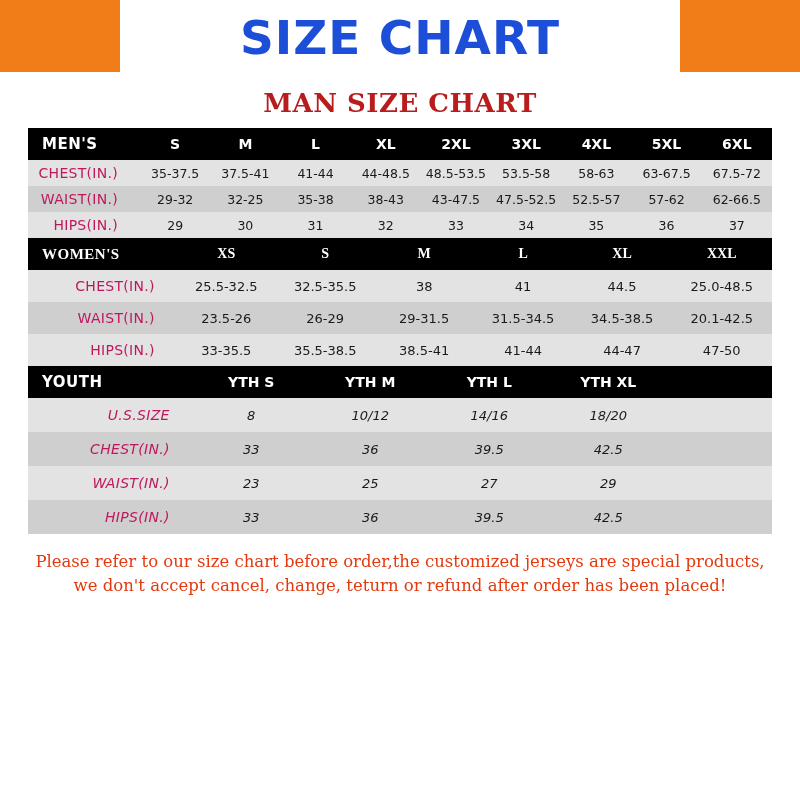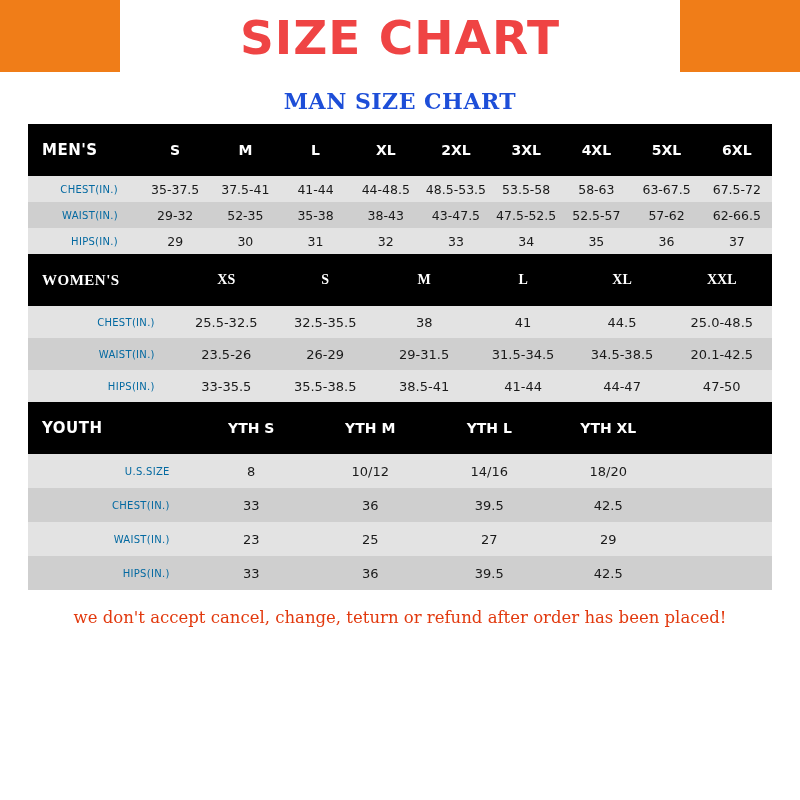--- a/index.html
+++ b/index.html
@@ -35,34 +35,34 @@
     background: #ffffff;
     display: flex;
     align-items: center;
     justify-content: center;
   }
   .banner-title {
     font-family: "DejaVu Sans", sans-serif;
     font-weight: bold;
     font-size: 47px;
     letter-spacing: 1px;
-    color: #ef4444;
+    color: #1d4ed8;
     line-height: 1;
     margin-top: 2px;
   }
   
   .section {
     padding: 0 28px;
   }
   .section-title {
     text-align: center;
     font-family: "DejaVu Serif", serif;
     font-weight: bold;
-    font-size: 22px;
-    color: #1d4ed8;
+    font-size: 26px;
+    color: #b91c1c;
     letter-spacing: 0.5px;
   }
   table.chart {
     width: 100%;
     border-collapse: collapse;
     table-layout: fixed;
   }
   table.chart th, table.chart td {
     text-align: center;
     font-size: 12.5px;
@@ -71,58 +71,58 @@
     padding: 0;
     height: 28px;
     vertical-align: middle;
     white-space: nowrap;
   }
   table.chart thead th {
     background: #000000;
     color: #ffffff;
     font-weight: bold;
     font-size: 14px;
-    height: 52px;
+    height: 32px;
   }
   table.chart thead th.rowhead {
     text-align: left;
     padding-left: 14px;
     font-size: 15px;
     letter-spacing: 0.5px;
   }
   table.chart tbody tr.odd td {
     background: #e3e3e3;
   }
   table.chart tbody tr.even td {
     background: #cfcfcf;
   }
   table.chart tbody td.rowhead {
     text-align: right;
     padding-right: 22px;
-    font-size: 10px;
+    font-size: 14px;
     letter-spacing: 0.3px;
-    color: #0369a1;
+    color: #be185d;
   }
   
   .men-title { margin: 16px 0 10px; }
   .women-title { margin: 22px 0 12px; }
   .youth-title { margin: 26px 0 14px; }
 
   .men-table th, .men-table td { font-size: 11.5px; }
   .men-table tbody td { height: 26px; }
   .men-table thead th { height: 34px; }
   .men-table td.rowhead { padding-right: 10px; font-size: 11.5px; }
   .men-table th.rowhead { font-size: 14px; }
 
   .women-table thead th { height: 44px; font-size: 15px; font-family: Liberation Serif, serif; }
   .women-table tbody td { height: 32px; font-size: 13px; }
   .women-table th.rowhead { font-size: 15px; }
 
   .youth-table thead th { height: 42px; font-size: 15px; }
-  .youth-table tbody td { height: 34px; font-size: 13px; }
+  .youth-table tbody td { height: 34px; font-size: 13px; font-style: italic; }
   .youth-table th.rowhead { font-size: 16px; }
 
   
   .footer-note {
     margin: 16px 22px 0;
     text-align: center;
     color: #e2390e;
     font-family: "DejaVu Serif", serif;
     font-size: 16.5px;
     line-height: 1.45;
@@ -178,21 +178,21 @@
           <td>44-48.5</td>
           <td>48.5-53.5</td>
           <td>53.5-58</td>
           <td>58-63</td>
           <td>63-67.5</td>
           <td>67.5-72</td>
         </tr>
         <tr class="even">
           <td class="rowhead">WAIST(IN.)</td>
           <td>29-32</td>
-          <td>52-35</td>
+          <td>32-25</td>
           <td>35-38</td>
           <td>38-43</td>
           <td>43-47.5</td>
           <td>47.5-52.5</td>
           <td>52.5-57</td>
           <td>57-62</td>
           <td>62-66.5</td>
         </tr>
         <tr class="odd">
           <td class="rowhead">HIPS(IN.)</td>
@@ -315,16 +315,17 @@
           <td>36</td>
           <td>39.5</td>
           <td>42.5</td>
           <td></td>
         </tr>
       </tbody>
     </table>
   </div>
 
   <div class="footer-note">
+    <span class="line">Please refer to our size chart before order,the customized jerseys are special products,</span>
     <span class="line">we don't accept cancel, change, teturn or refund after order has been placed!</span>
   </div>
 
 </div>
 
 </body></html>

